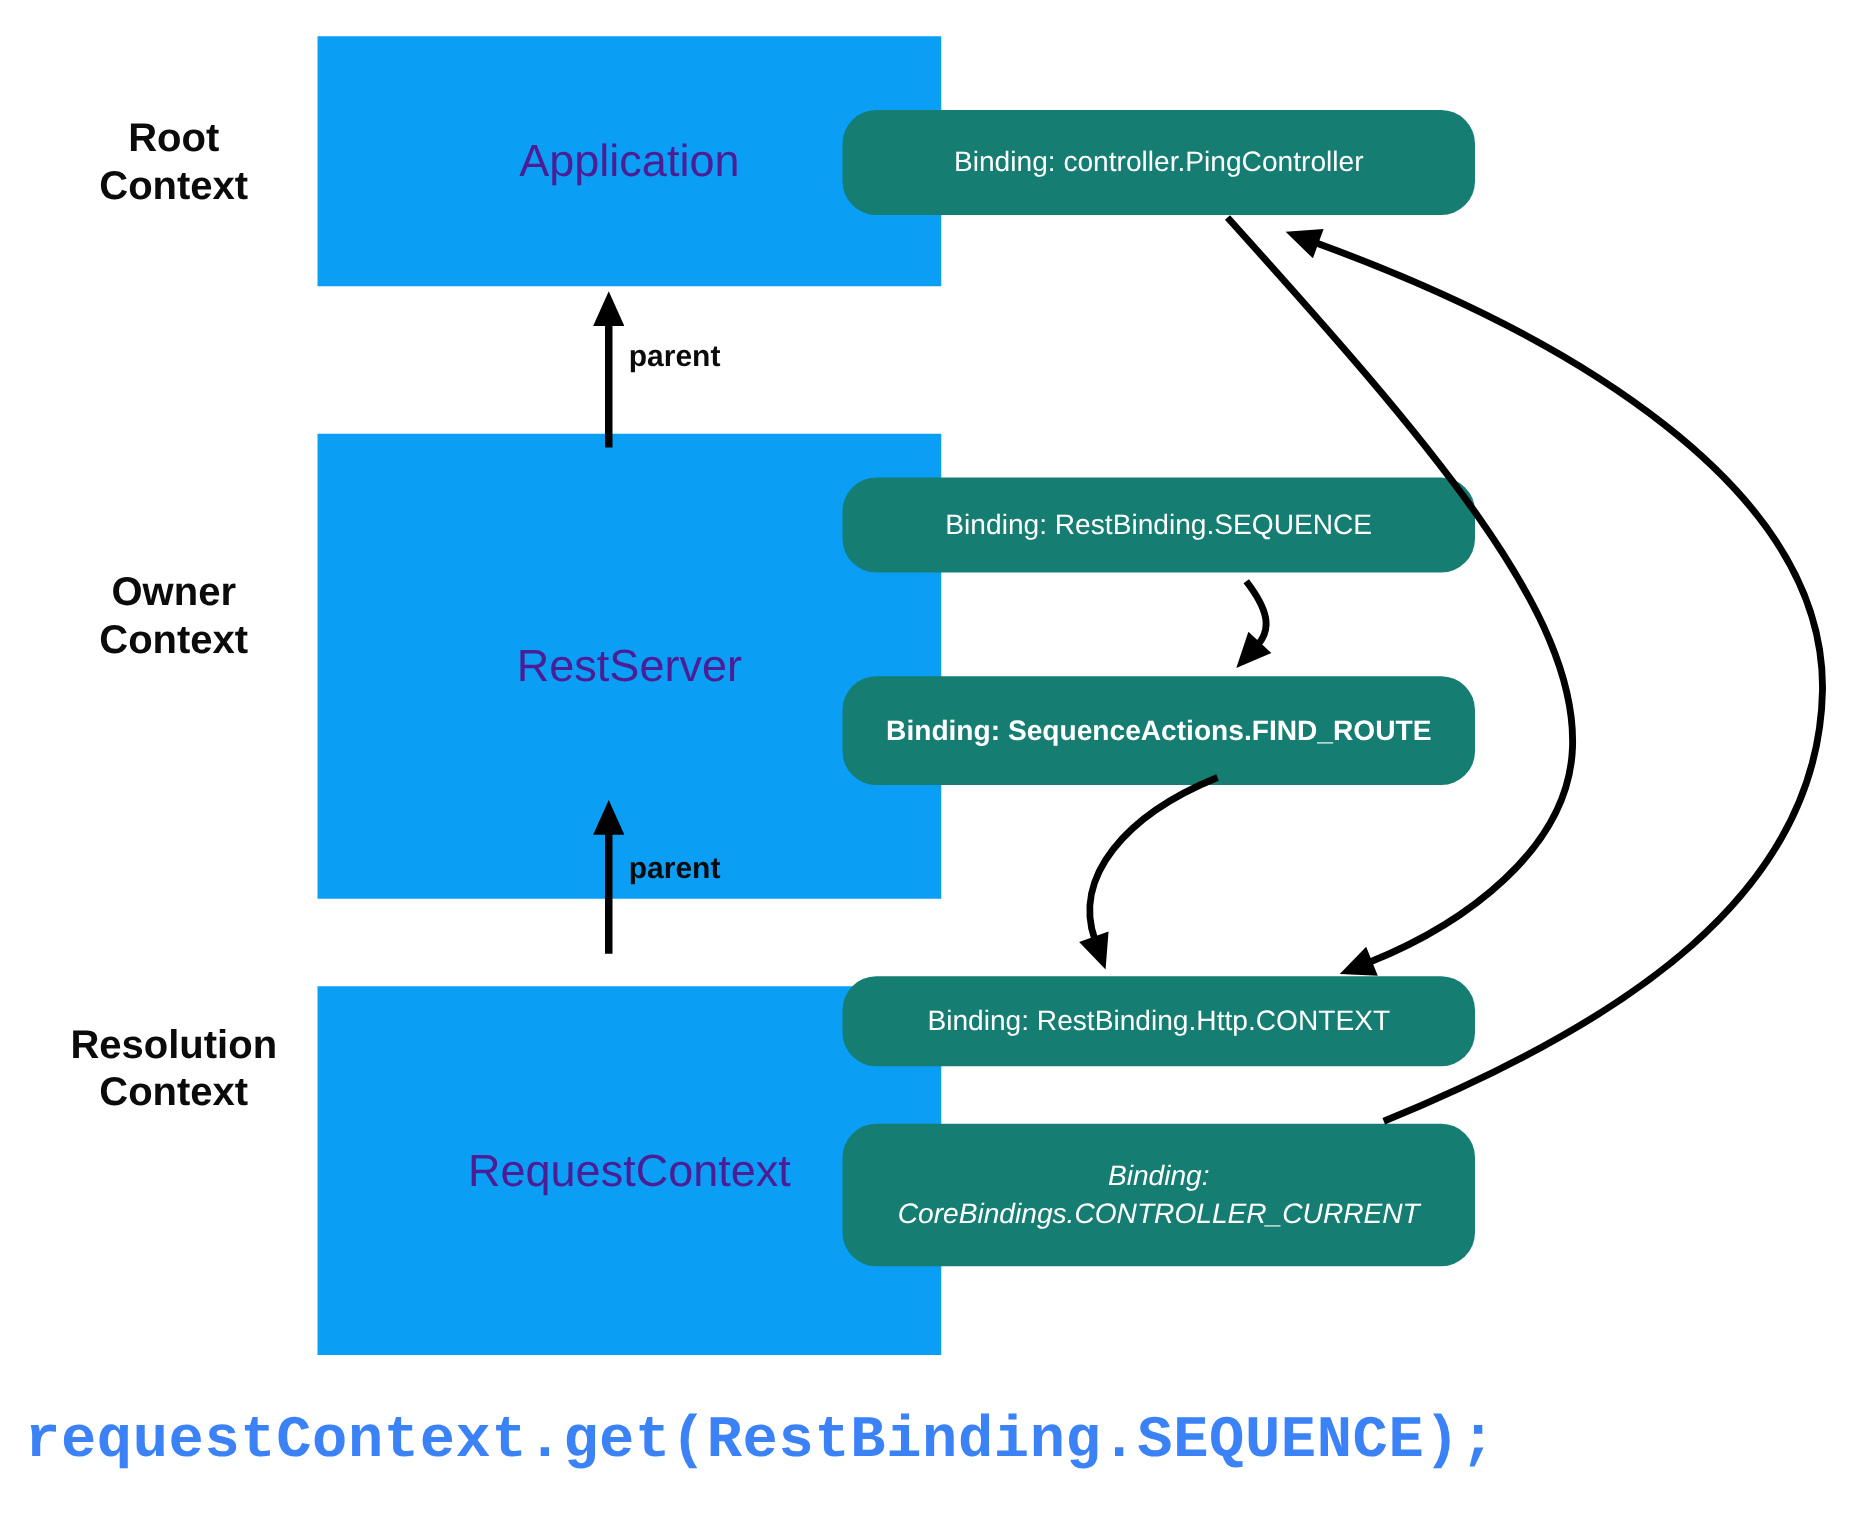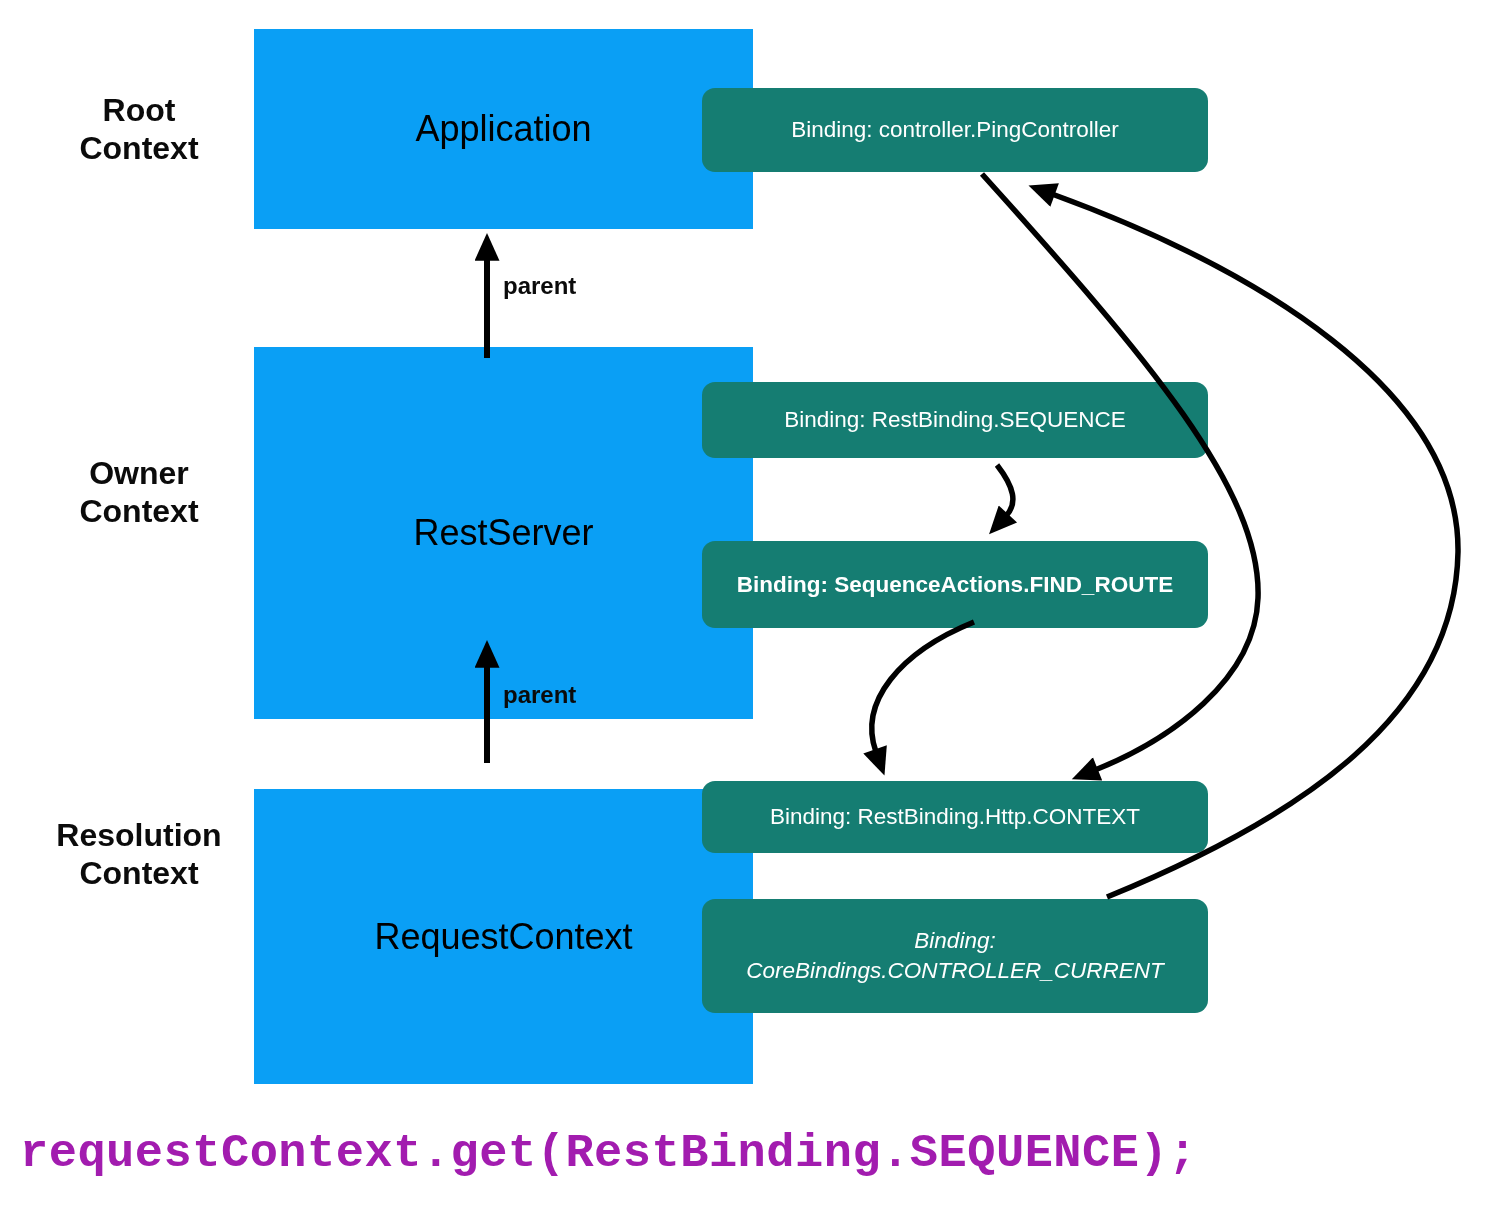--- a/index.html
+++ b/index.html
@@ -11,47 +11,47 @@
     position:absolute;width:190px;text-align:center;
     font-weight:bold;font-size:32px;line-height:38px;color:#0b0b0b;padding-left:44px;
   }
   .ctx-label span{display:block;}
   .lbl-root{left:0;top:91px;}
   .lbl-owner{left:0;top:454px;}
   .lbl-resolution{left:0;top:816px;}
   .box{
     position:absolute;left:254px;width:499px;background:#0a9ff5;
     display:flex;align-items:center;justify-content:center;
-    color:#000000;font-size:36px;font-weight:normal;
+    color:#4c1d95;font-size:36px;font-weight:normal;
   }
   .box-application{top:29px;height:200px;}
   .box-restserver{top:347px;height:372px;justify-content:center;}
   .box-requestcontext{top:789px;height:295px;}
   .pill{
-    position:absolute;left:702px;width:506px;background:#157d72;
-    border-radius:13px;display:flex;flex-direction:column;
+    position:absolute;left:674px;width:506px;background:#157d72;
+    border-radius:27px;display:flex;flex-direction:column;
     align-items:center;justify-content:center;
     color:#ffffff;font-size:22.5px;line-height:30px;text-align:center;
   }
   .pill-1{top:88px;height:84px;}
   .pill-2{top:382px;height:76px;}
   .pill-3{top:541px;height:87px;font-weight:bold;}
   .pill-4{top:781px;height:72px;}
   .pill-5{top:899px;height:114px;font-style:italic;}
   .pill span{display:block;}
   .parent-label{
     position:absolute;font-weight:bold;font-size:24px;color:#0b0b0b;
   }
   .parent-label-1{left:503px;top:272px;}
   .parent-label-2{left:503px;top:681px;}
   .arrows{position:absolute;left:0;top:0;pointer-events:none;}
   .code-line{
     position:absolute;left:20px;top:1127px;
     font-family:"Liberation Mono",monospace;font-weight:bold;
-    font-size:47px;letter-spacing:0.5px;color:#a21caf;white-space:pre;
+    font-size:47px;letter-spacing:0.5px;color:#3b82f6;white-space:pre;
   }
 </style>
 </head>
 <body>
 
 <div class="canvas">
 
   <div class="ctx-label lbl-root">
     <span>Root</span>
     <span>Context</span>

